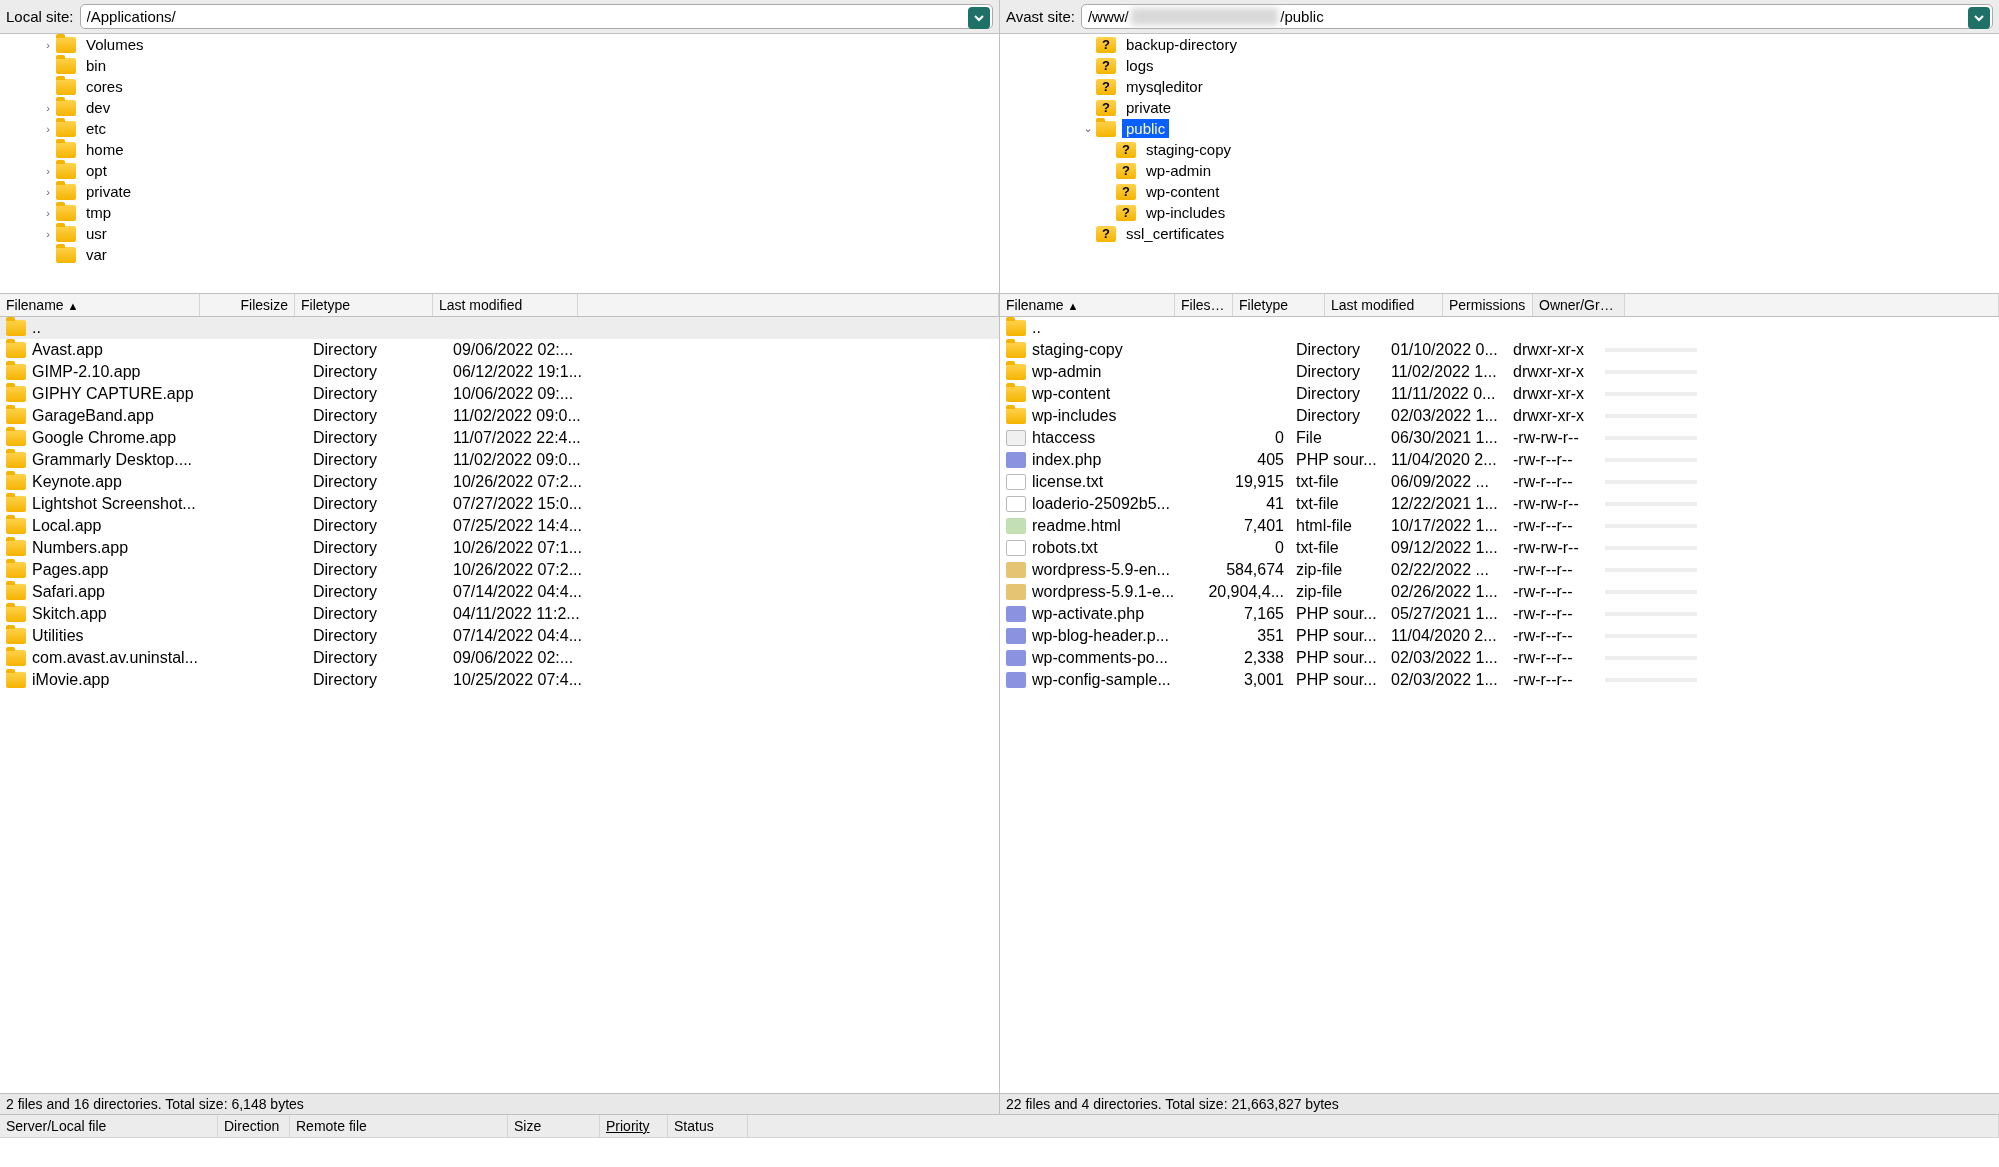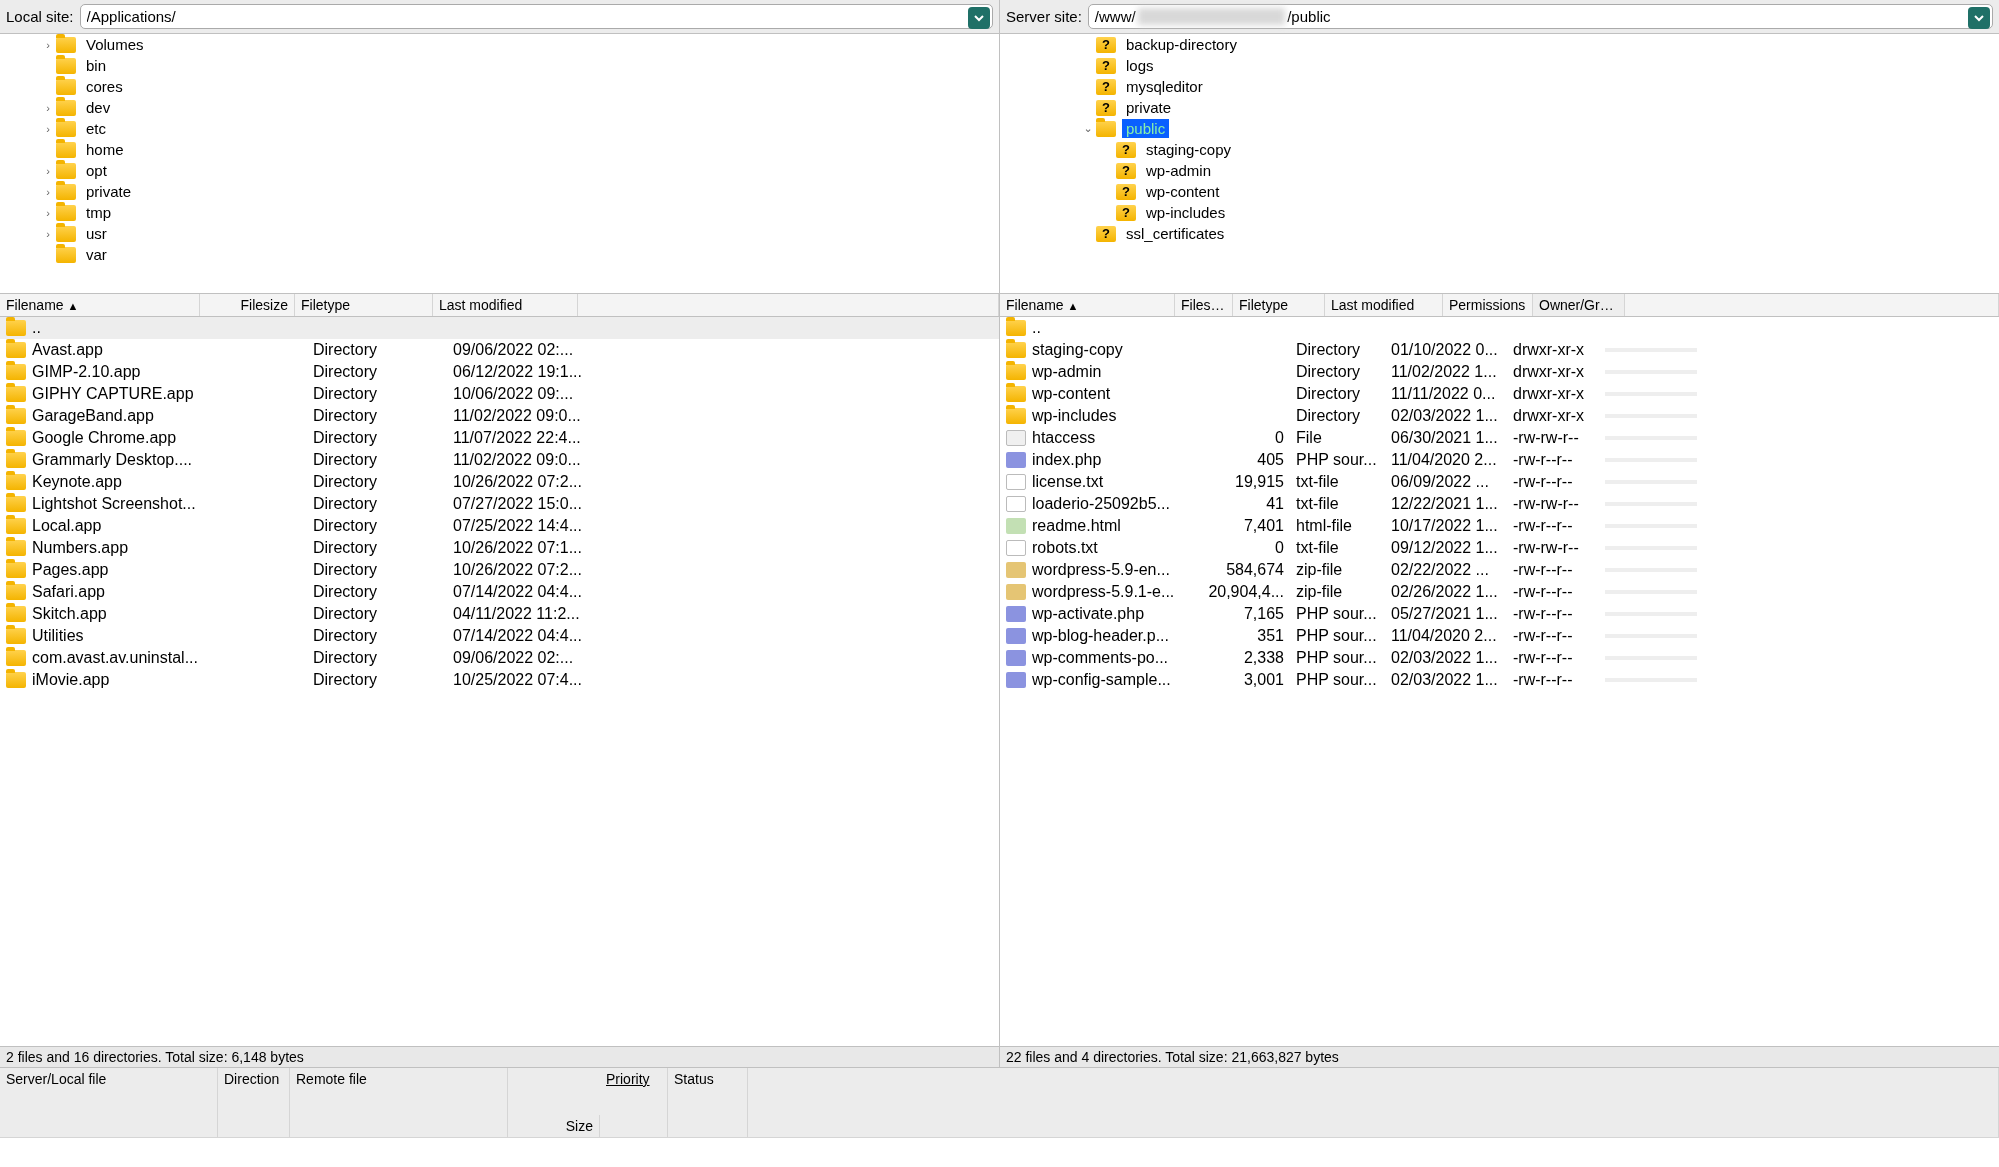--- a/index.html
+++ b/index.html
@@ -79,21 +79,21 @@
 }
 .tree-toggle {
   width: 16px;
   text-align: center;
   color: #666;
   font-size: 11px;
   cursor: pointer;
 }
 .tree-spacer { display:inline-block; }
 .tree-label { padding: 1px 4px; }
-.tree-label.selected { background: #0a60ff; color: #86efac; }
+.tree-label.selected { background: #0a60ff; color: #fef9c3; }
 .folder-icon, .qfolder-icon, .file-icon-generic, .file-icon-php, .file-icon-txt, .file-icon-html, .file-icon-zip {
   width: 20px; height: 16px; display: inline-block; margin-right: 6px; flex-shrink: 0;
 }
 .folder-icon {
   background: linear-gradient(#ffd24d,#f4b400);
   border-radius: 2px;
   position: relative;
 }
 .folder-icon::before {
   content:""; position:absolute; top:-3px; left:0; width:9px; height:4px; background:#f4b400; border-radius:2px 2px 0 0;
@@ -168,21 +168,21 @@
   border-top: 1px solid #c0c0c0;
 }
 .queue-header {
   display: flex;
   font-size: 14px;
 }
 .queue-header .col { border-right: 1px solid #d5d5d5; }
 .q-serverfile { flex: 0 0 218px; }
 .q-direction { flex: 0 0 72px; }
 .q-remotefile { flex: 0 0 218px; }
-.q-size { flex: 0 0 92px; text-align:right;margin-top:47px; }
+.q-size { flex: 0 0 92px; text-align:left; }
 .q-priority { flex: 0 0 68px; text-decoration: underline; }
 .q-status { flex: 0 0 80px; }
 .queue-body { height: 30px; background:#fff; border-top:1px solid #d5d5d5;}
 </style>
 </head>
 <body>
 
 <div class="top-half">
 
   <div class="pane local">
@@ -424,21 +424,21 @@
             <div class="col col-filetype">Directory</div>
             <div class="col col-modified">10/25/2022 07:4...</div>
           </div>
         </div>
     </div>
     <div class="status-strip">2 files and 16 directories. Total size: 6,148 bytes</div>
   </div>
 
   <div class="pane remote">
     <div class="path-bar">
-      <span class="path-label">Server site:</span>
+      <span class="path-label">Avast site:</span>
       <div class="path-input-wrap">
         <div class="path-input" style="display:flex;align-items:center;">
           <span>/www/</span>
             <span class="path-blur">xxxxxxxxx</span>
             <span>/public</span>
         </div>
         <div class="path-dropdown-btn">
           <svg width="10" height="10" viewBox="0 0 10 10">
               <path d="M1 3 L5 7 L9 3" stroke="#fff" stroke-width="2" fill="none"></path>
             </svg>

